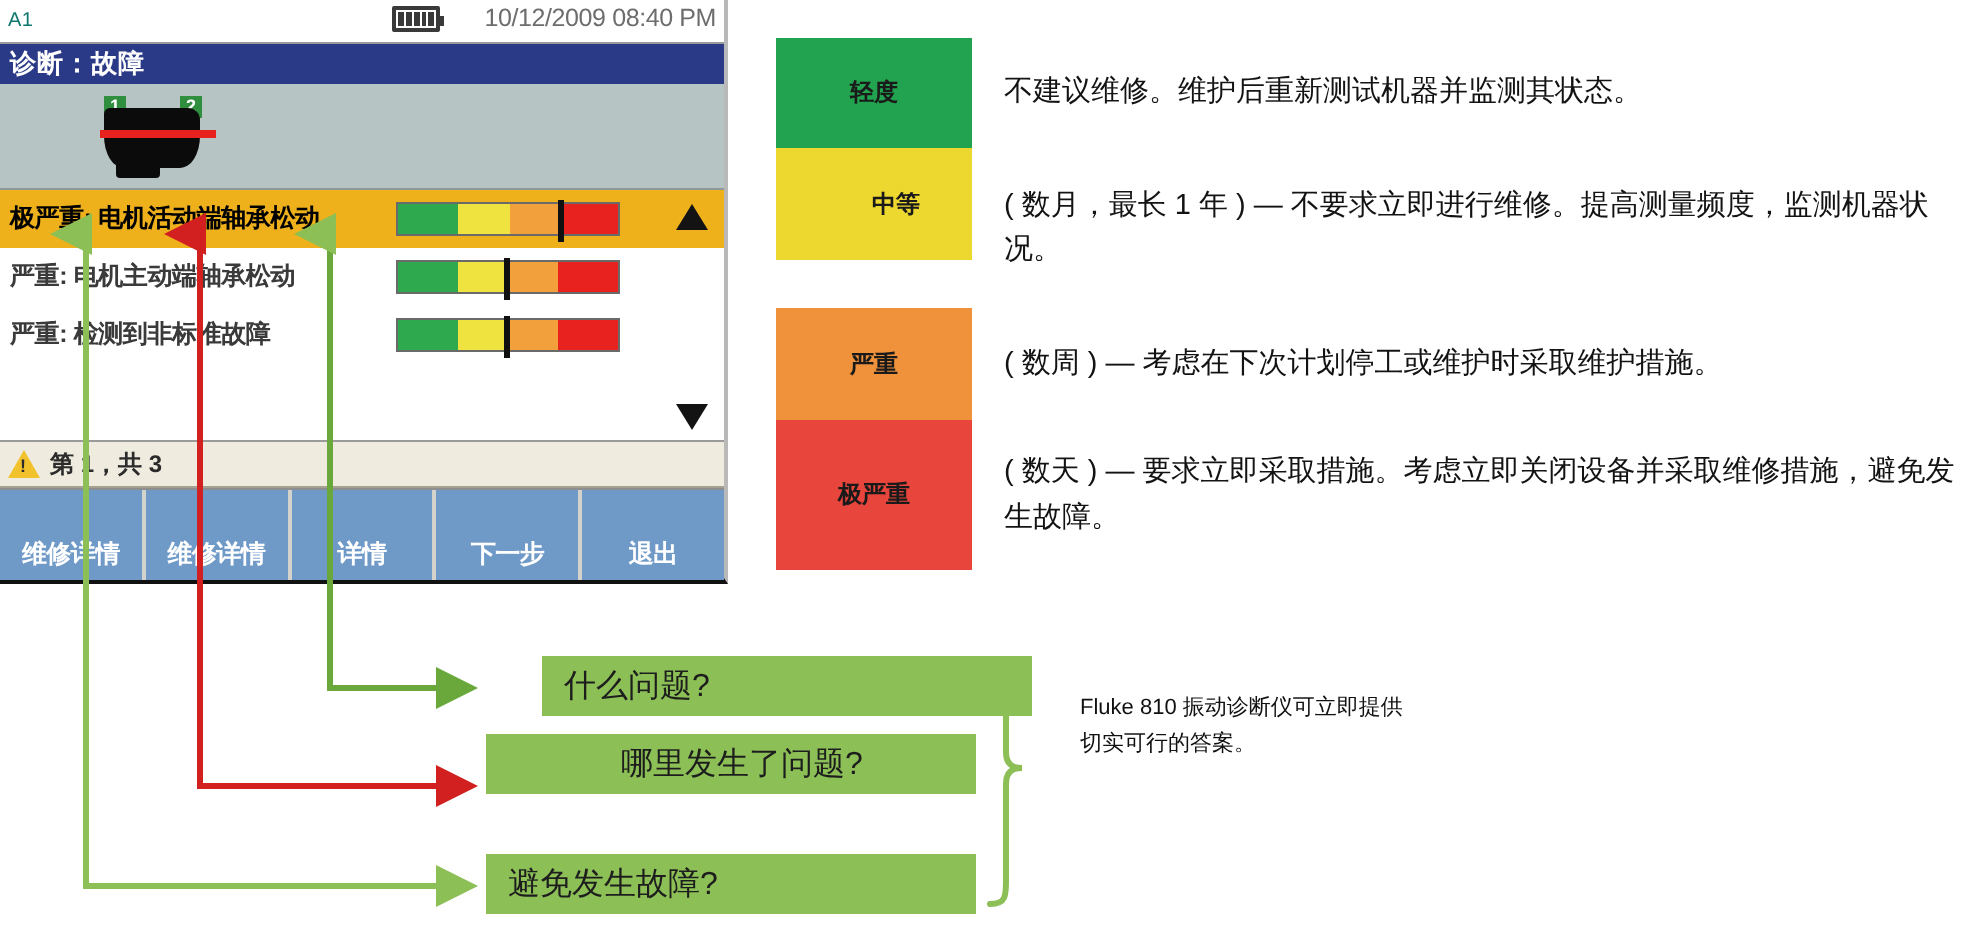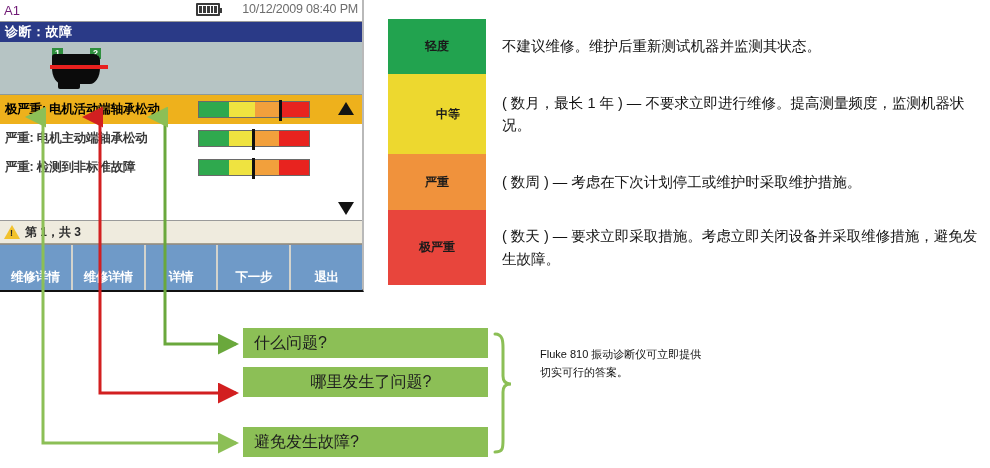--- a/index.html
+++ b/index.html
@@ -30,22 +30,22 @@
 
   .status-bar {
     position: relative;
     height: 21px;
     background: #ffffff;
     border-bottom: 1px solid #9a9a9a;
     display: flex;
     align-items: center;
   }
   .status-id {
-    font-size: 13px;
-    color: #701a75;
+    font-size: 10px;
+    color: #0f766e;
     margin-left: 4px;
     letter-spacing: .2px;
   }
   .status-right {
     position: absolute;
     right: 4px;
     top: 2px;
     display: flex;
     align-items: center;
     gap: 22px;
@@ -288,21 +288,21 @@
     padding: 0 0 0 16px;
     display: flex;
     align-items: center;
     font-size: 14.5px;
     color: #131313;
     line-height: 1.55;
     box-sizing: border-box;
   }
   .r1 .leg-swatch { height: 55px; }
   .r1 .leg-desc  { height: 55px; }
-  .r2 .leg-swatch { height: 80px; padding-left: 22px; }
+  .r2 .leg-swatch { height: 56px; padding-left: 22px; }
   .r2 .leg-desc  { height: 80px; }
   .r3 .leg-swatch { height: 56px; }
   .r3 .leg-desc  { height: 56px; }
   .r4 .leg-swatch { height: 75px; }
   .r4 .leg-desc  { height: 75px; }
 
   
   #arrows {
     position: absolute;
     left: 0;
@@ -319,21 +319,21 @@
     width: 245px;
     height: 30px;
     background: #8cbf56;
     display: flex;
     align-items: center;
     padding-left: 11px;
     box-sizing: border-box;
     font-size: 16px;
     color: #1d1d1d;
   }
-  #callout-1 { top: 328px; }
+  #callout-1 { top: 328px; margin-left: 28px; }
   #callout-2 { top: 367px; justify-content: center; }
   #callout-3 { top: 427px; }
 
   
   #tagline {
     position: absolute;
     left: 540px;
     top: 345px;
     width: 400px;
     font-size: 11px;

